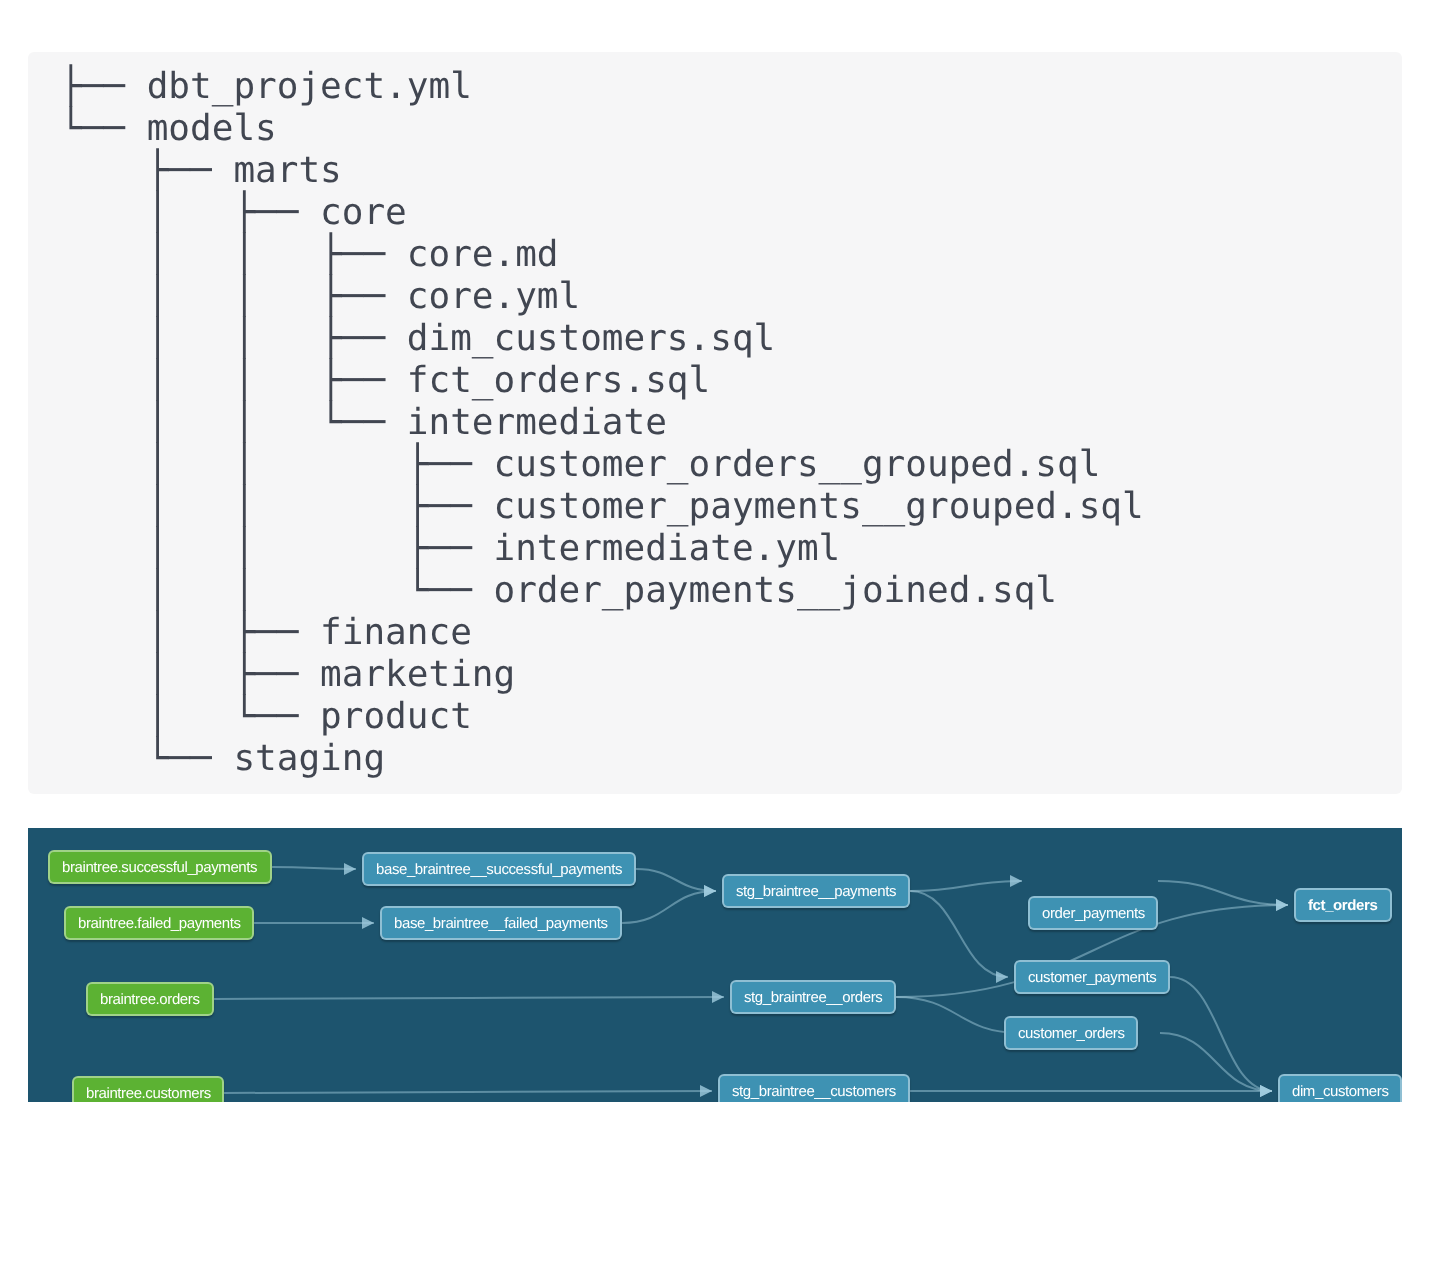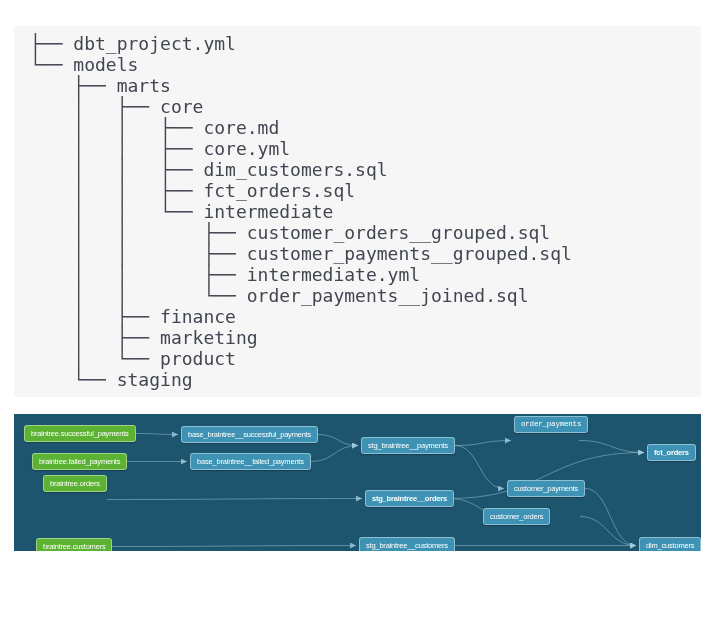--- a/index.html
+++ b/index.html
@@ -90,27 +90,27 @@
         <path class="edge" d="M 441 31.5 C 465.5 31.5, 465.5 74.5, 490 74.5" marker-end="url(#arrow)"></path>
         <path class="edge" d="M 434 84.5 C 465 84.5, 465 102.5, 496 102.5" marker-end="url(#arrow)"></path>
         <path class="edge" d="M 434 84.5 C 532 84.5, 532 38.5, 630 38.5" marker-end="url(#arrow)"></path>
         <path class="edge" d="M 565 26.5 C 597.5 26.5, 597.5 38.5, 630 38.5" marker-end="url(#arrow)"></path>
         <path class="edge" d="M 571 74.5 C 596.5 74.5, 596.5 131.5, 622 131.5" marker-end="url(#arrow)"></path>
         <path class="edge" d="M 566 102.5 C 594 102.5, 594 131.5, 622 131.5" marker-end="url(#arrow)"></path>
         <path class="edge" d="M 441 131.5 C 531.5 131.5, 531.5 131.5, 622 131.5" marker-end="url(#arrow)"></path>
       </svg>
   <div class="dag-node source" style="left: 10px; top: 11px;">braintree.successful_payments</div>
       <div class="dag-node source" style="left: 18px; top: 39px;">braintree.failed_payments</div>
-      <div class="dag-node source" style="left: 29px; top: 61px;">braintree.orders</div>
+      <div class="dag-node source" style="left: 29px; top: 77px;">braintree.orders</div>
       <div class="dag-node source" style="left: 22px; top: 124px;">braintree.customers</div>
       <div class="dag-node model" style="left: 176px; top: 39px;">base_braintree__failed_payments</div>
       <div class="dag-node model" style="left: 167px; top: 12px;">base_braintree__successful_payments</div>
       <div class="dag-node model" style="left: 347px; top: 23px;">stg_braintree__payments</div>
-      <div class="dag-node model" style="left: 351px; top: 76px; font-weight: bold;">stg_braintree__orders</div>
+      <div class="dag-node model" style="left: 351px; top: 76px;">stg_braintree__orders</div>
       <div class="dag-node model" style="left: 345px; top: 123px; text-align: right;">stg_braintree__customers</div>
-      <div class="dag-node model" style="left: 500px; top: 2px; font-family: Liberation Mono, monospace;">order_payments</div>
+      <div class="dag-node model" style="left: 500px; top: 34px;">order_payments</div>
       <div class="dag-node model" style="left: 493px; top: 66px;">customer_payments</div>
-      <div class="dag-node model" style="left: 469px; top: 94px;">customer_orders</div>
+      <div class="dag-node model" style="left: 488px; top: 94px;">customer_orders</div>
       <div class="dag-node model" style="left: 633px; top: 30px; font-weight: bold;">fct_orders</div>
       <div class="dag-node model" style="left: 625px; top: 123px;">dim_customers</div>
     </div>
 
 </div>
 
 </body></html>

